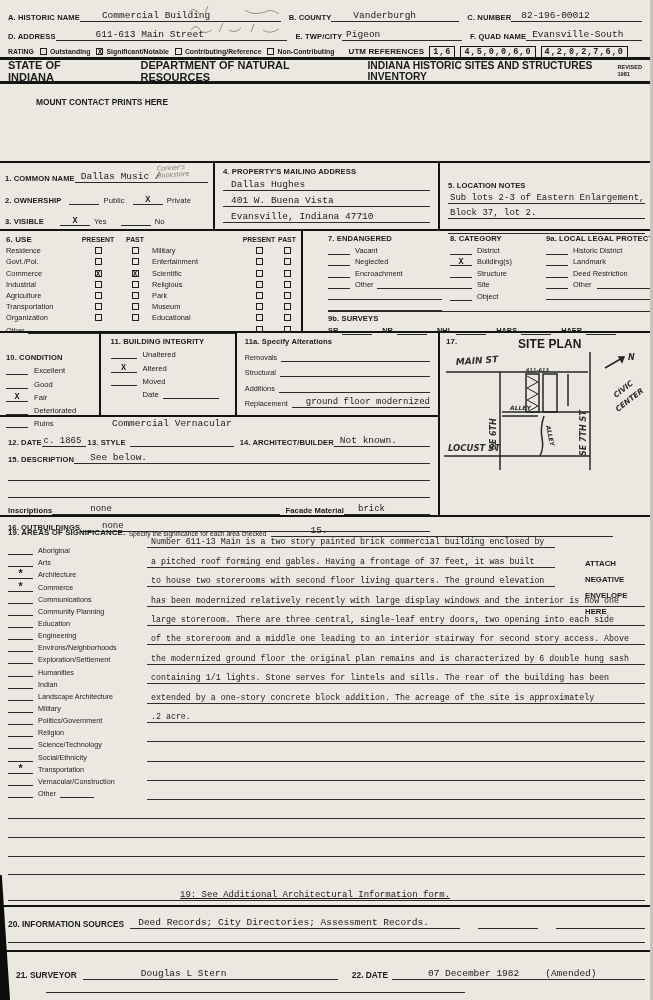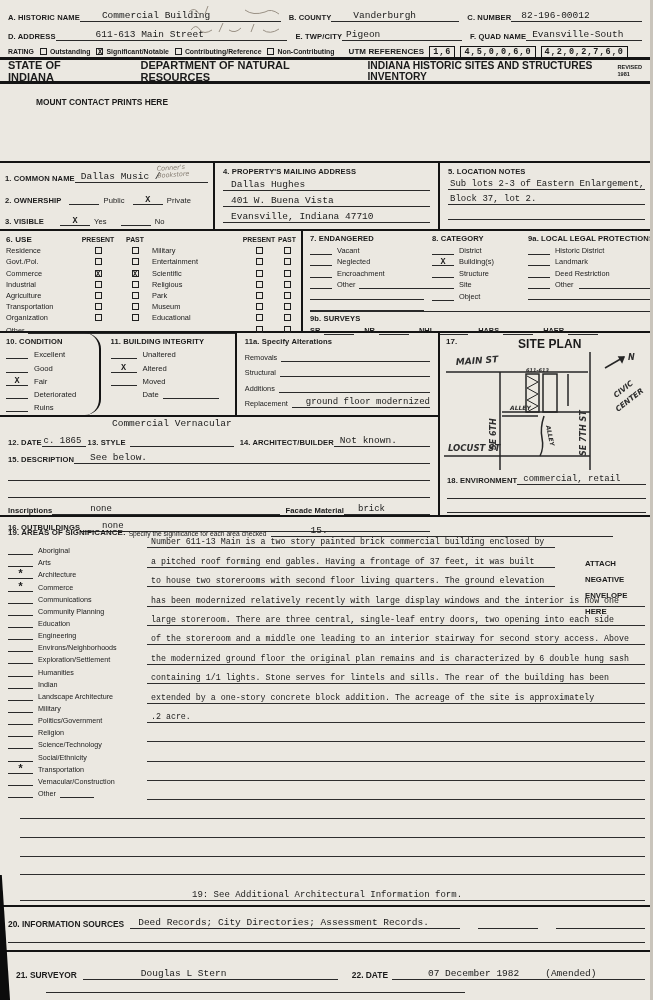--- a/index.html
+++ b/index.html
@@ -29,41 +29,41 @@
   .band .t1 { font-size:11px; font-weight:bold; }
   .band .t2 { font-size:10.3px; font-weight:bold; }
   .rev { font-size:5.6px; font-weight:bold; line-height:1.1; text-align:left; }
 
   .photo { position:absolute; top:84px; left:0; right:0; height:77px; padding:7px 0 0 36px; }
 
   .grid { position:absolute; top:161px; left:0; width:653px; border-top:2.5px solid #141414; }
   .r1 { display:flex; height:68px; border-bottom:2px solid #141414; }
   .c1 { width:215px; border-right:2px solid #141414; padding:4px 5px; position:relative; }
   .c2 { width:225px; border-right:2px solid #141414; padding:4px 8px; }
-  .c3 { flex:1; padding:4px 8px; }
+  .c3 { flex:1; padding:4px 8px;margin-top:14px; }
   .frow { display:flex; align-items:flex-end; height:16px; }
 
-  .r2 { display:flex; height:102px; border-bottom:2px solid #141414; }
+  .r2 { display:flex; height:102px; border-bottom:2px solid #141414;gap:18px; }
   .use { width:303px; border-right:2px solid #141414; padding:3px 5px 0 6px; }
   .usegrid { display:grid; grid-template-columns:72px 40px 34px 90px 34px 22px; }
   .usegrid > div { height:11.2px; font-size:7.4px; display:flex; align-items:center; }
   .usegrid .hc { justify-content:center; font-weight:bold; font-size:6.9px; }
   .usegrid .c { justify-content:center; }
   .r2right { flex:1; padding:3px 7px 0 7px; display:flex; flex-direction:column; }
   .cols3 { display:flex; flex:1; }
   .colE { width:122px; } .colC { width:96px; } .colP { flex:1; }
   .it { display:flex; align-items:flex-end; height:11.6px; font-size:7.4px; }
   .it .blank { margin-right:5px; height:9px; }
   .rule { border-bottom:1px solid #2a2a2a; height:11px; }
   .surveys { border-top:1px solid #2a2a2a; padding-top:2px; height:26px; }
 
   .r34 { display:flex; height:184px; border-bottom:2px solid #141414; }
   .left34 { width:440px; border-right:2px solid #141414; display:flex; flex-direction:column; }
   .r3 { display:flex; height:84px; border-bottom:2px solid #141414; }
-  .c10 { width:128px; border-right:2px solid #141414; padding:4px 6px;border-radius:16px; }
+  .c10 { width:128px; border-right:2px solid #141414; padding:20px 6px; }
   .c11 { width:156px; border-right:2px solid #141414; padding:4px 10px; }
   .c11a { flex:1; padding:4px 8px; }
   .it2 { display:flex; align-items:flex-end; height:13.3px; font-size:7.7px; }
   .it2 .blank { margin-right:6px; }
   .alrow { display:flex; align-items:flex-end; height:15.5px; font-size:7.3px; }
   .alrow .ul { flex:1; margin-left:4px; }
   .r4 { flex:1; position:relative; padding:14px 8px 0 8px; }
   .r4 .frow { height:15.5px; margin-bottom:1.5px; }
 
   .right34 { flex:1; display:flex; flex-direction:column; }
@@ -73,21 +73,21 @@
   .r19 { height:390px; border-bottom:2px solid #141414; position:relative; }
   .sighead { display:flex; align-items:flex-end; padding:5px 40px 0 8px; height:20px; }
   .arealist { position:absolute; top:26px; left:8px; width:138px; }
   .ai { display:flex; align-items:flex-end; height:12.15px; font-size:7.2px; }
   .ai .blank { width:25px; margin-right:5px; height:9px; font-size:11px; line-height:8px; }
   .sigtext { position:absolute; top:12px; left:147px; right:8px; }
   .sigline { height:19.4px; border-bottom:1.2px solid #2e2e2e; display:flex; align-items:flex-end; padding:0 0 1px 4px; }
   .sigline.short { width:408px; }
   .attach { position:absolute; top:42px; right:4px; width:64px; }
   .attach div { font-size:7.8px; font-weight:bold; margin-bottom:7px; }
-  .bigrule { position:absolute; left:20px; right:8px; border-bottom:1.2px solid #2e2e2e; }
+  .bigrule { position:absolute; left:8px; right:8px; border-bottom:1.2px solid #2e2e2e;text-decoration:underline; }
 
   .r20 { height:45px; border-bottom:2px solid #141414; padding:7px 8px 0 8px; position:relative; }
   .r21 { height:64px; padding:12px 8px 0 16px; position:relative; }
 
   .scribble { position:absolute; pointer-events:none; }
   .wedge { position:absolute; left:0; bottom:0; width:10px; height:125px; background:#0c0c0c; clip-path:polygon(0 0, 18% 0, 100% 100%, 0 100%); }
 
   svg text { font-family:"DejaVu Sans",sans-serif; }
 </style>
 </head>
@@ -528,28 +528,20 @@
               <text x="146" y="110" font-size="8" transform="rotate(-90 146 110)">SE 7TH ST</text>
               <text x="70" y="64" font-size="6">ALLEY</text>
               <text x="106" y="80" font-size="6" transform="rotate(78 106 80)">ALLEY</text>
               <text x="86" y="26" font-size="5">611-613</text>
               <text x="188" y="14" font-size="8">N</text>
               <text x="176" y="52" font-size="7.5" transform="rotate(-38 176 52)">CIVIC</text>
               <text x="178" y="66" font-size="7.5" transform="rotate(-38 178 66)">CENTER</text>
             </g>
           </svg>
         </div>
-        <div class="env">
-          <div class="frow" style="height:14px">
-            <span class="lbl">18. ENVIRONMENT</span>
-            <span class="mono ul grow" style="padding-left:6px;font-size:9px">commercial, retail</span>
-          </div>
-          <div class="ul" style="margin-top:13px;height:1px"></div>
-          <div class="ul" style="margin-top:13px;height:1px"></div>
-        </div>
       </div>
     </div>
 
     <div class="r19">
       <div class="sighead">
         <span class="lbl" style="font-size:7.9px">19. AREAS OF SIGNIFICANCE:</span>
         <span style="font-size:6.7px;margin-left:3px;white-space:nowrap">Specify the significance for each area checked</span>
         <span class="mono ul grow" style="margin-left:4px;padding-left:40px">15.</span>
       </div>
 

